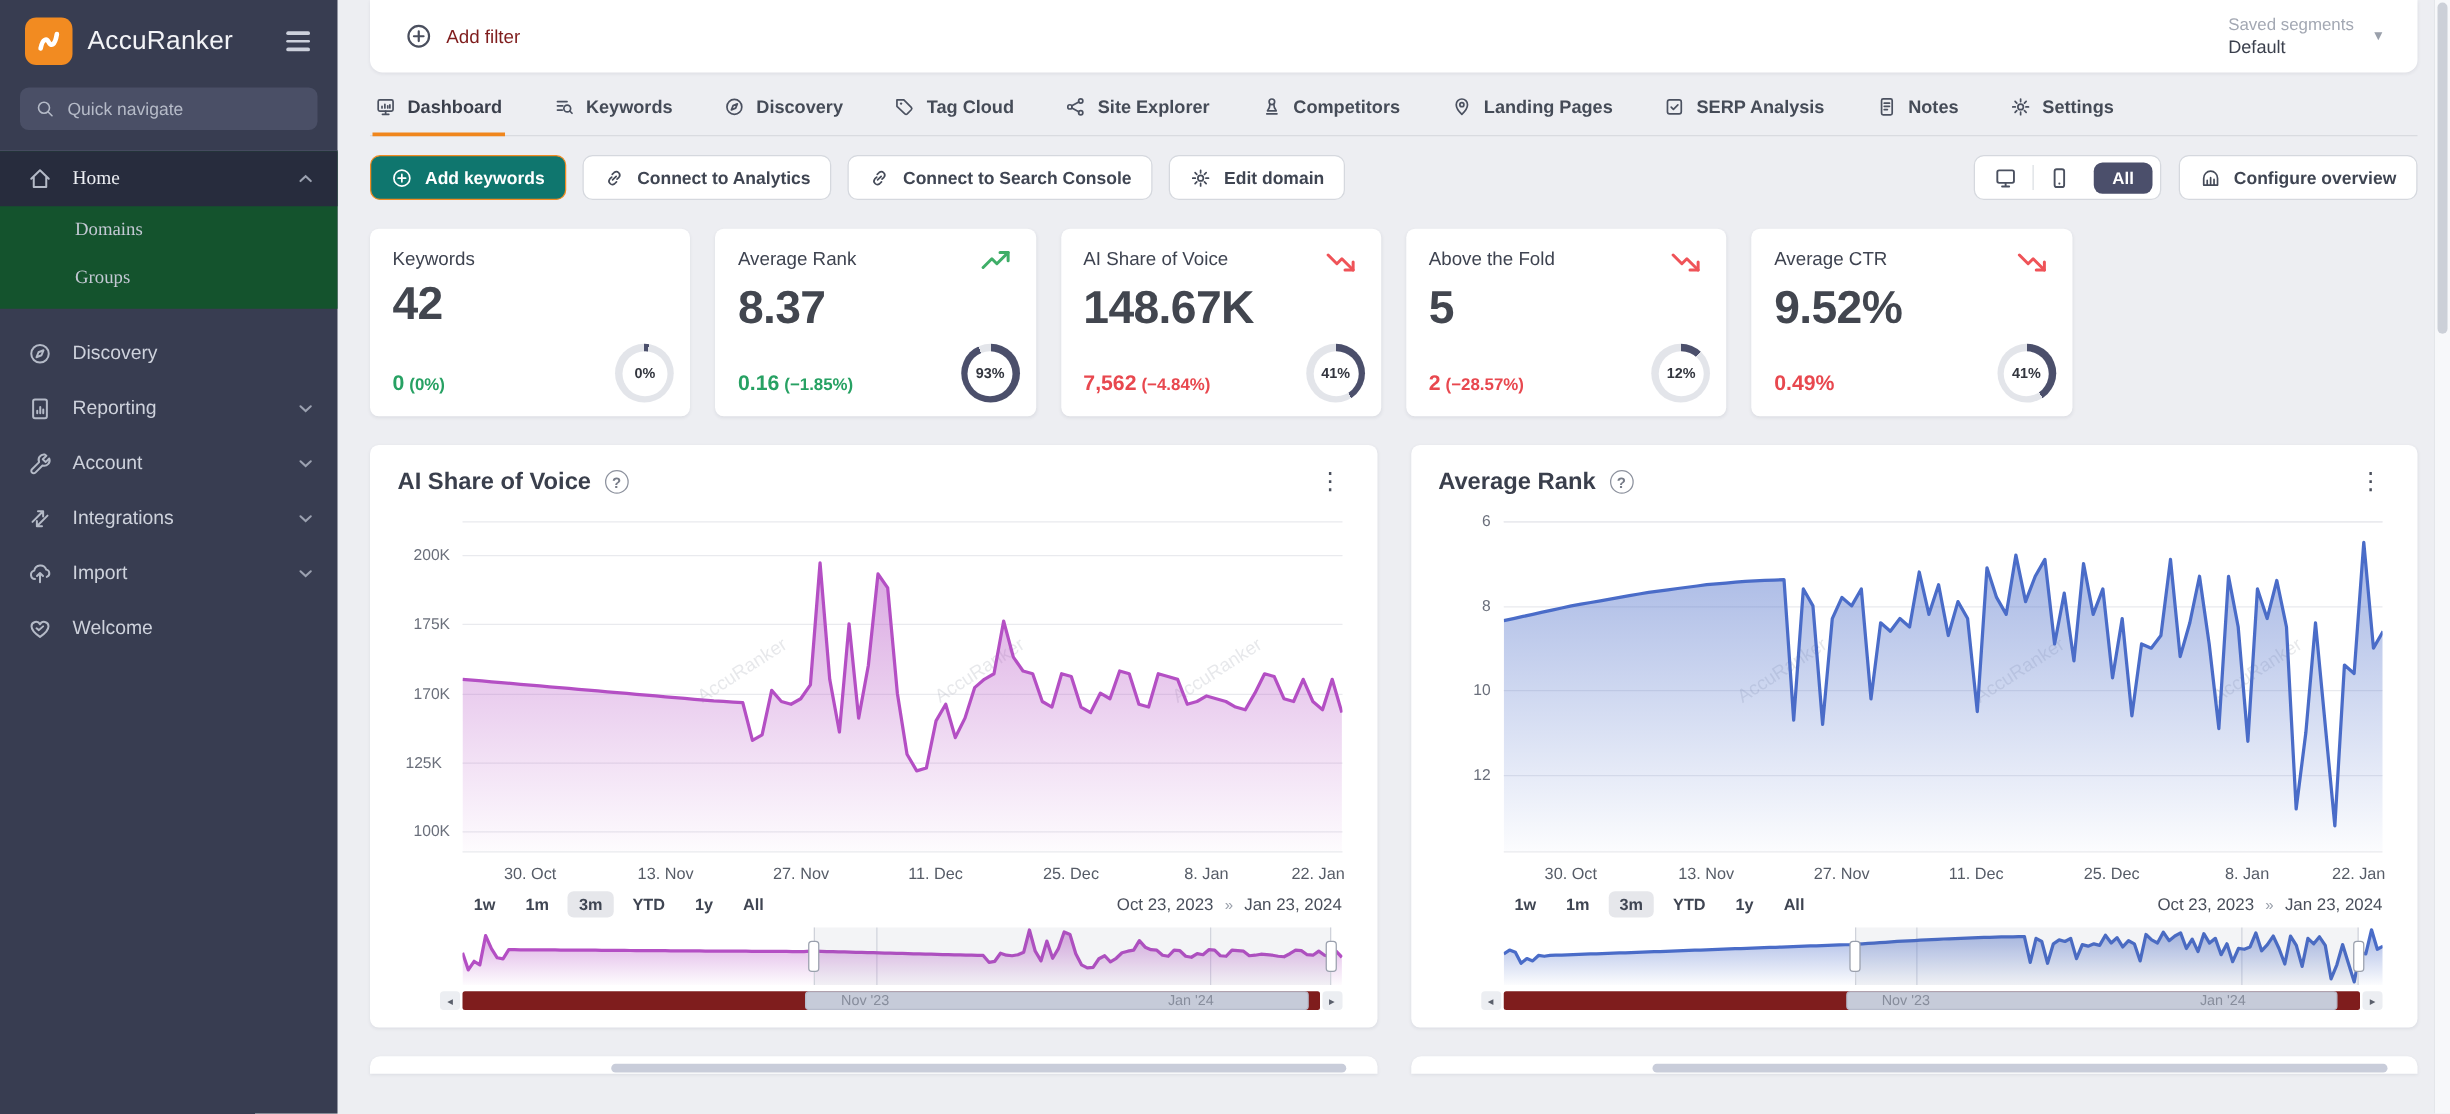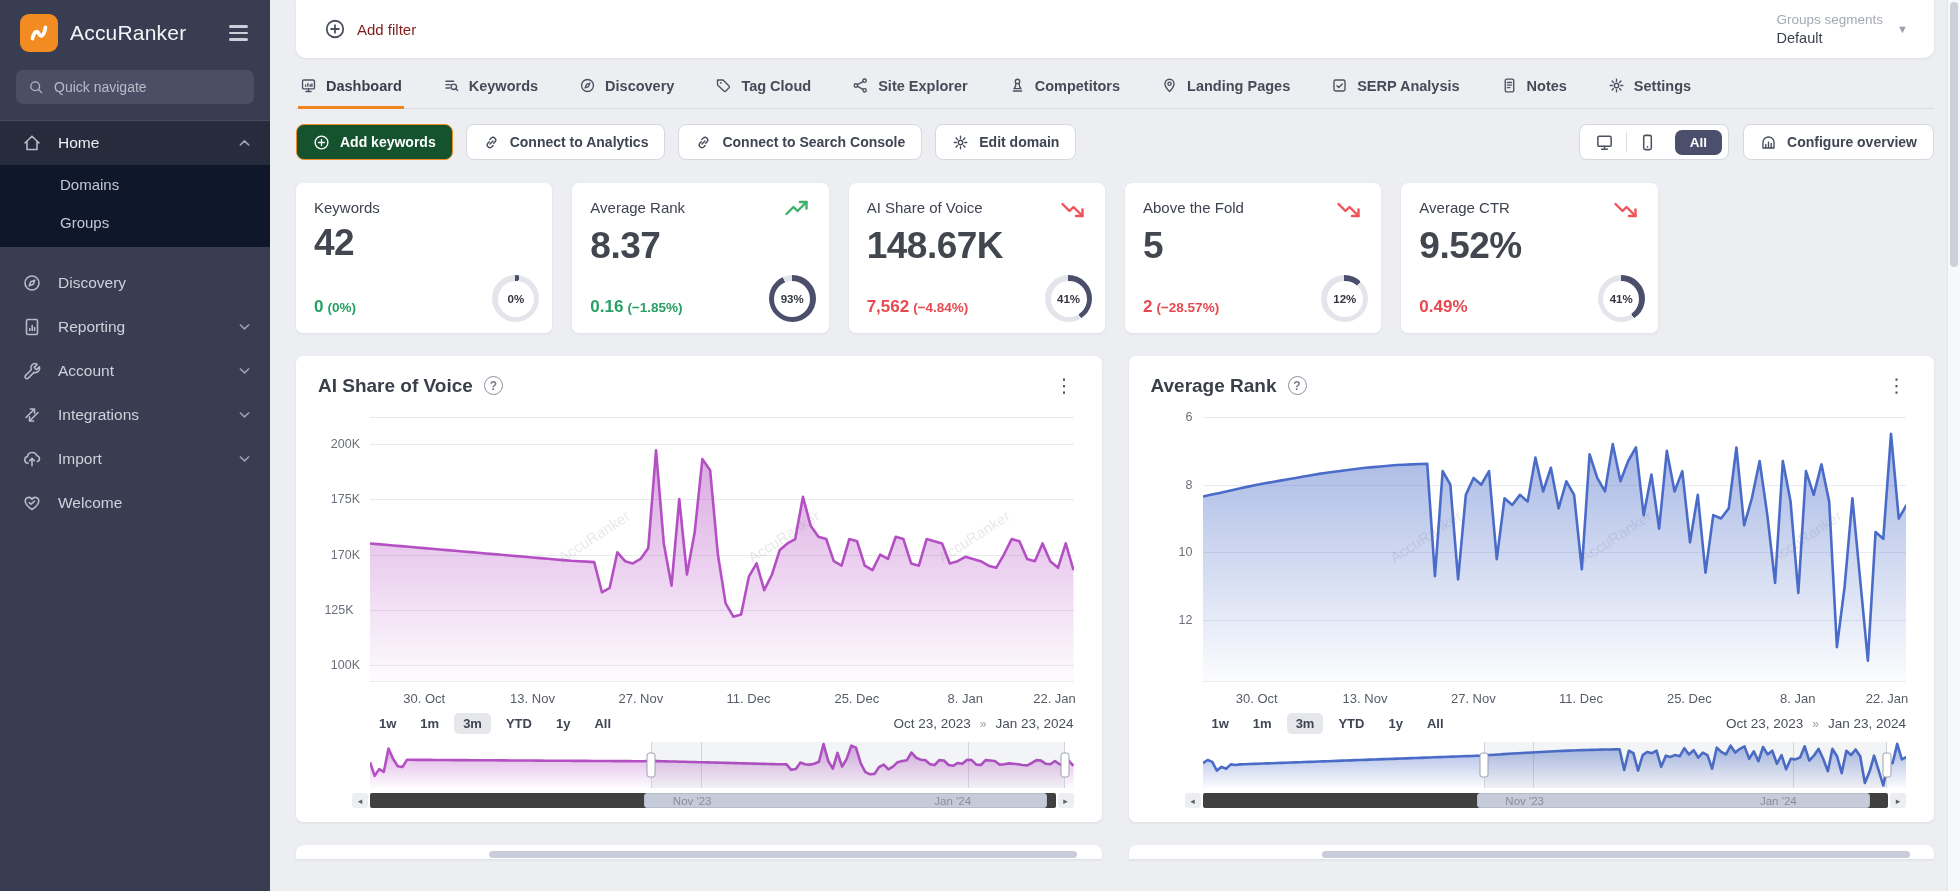--- a/index.html
+++ b/index.html
@@ -10,21 +10,21 @@
   
   .sidebar { width:270px; min-width:270px; background:#383d51; height:100%; display:flex; flex-direction:column; }
   .side-top { display:flex; align-items:center; padding:14px 18px 12px 20px; }
   .logo { display:flex; align-items:center; gap:12px; cursor:pointer; }
   .logo-mark { width:38px; height:38px; border-radius:9px; background:#f28b21; display:flex; align-items:center; justify-content:center; }
   .logo-text { color:#f3f4f7; font-size:21px; font-weight:500; letter-spacing:.2px; }
   .hamburger { margin-left:auto; display:flex; flex-direction:column; gap:4px; cursor:pointer; padding:4px; }
   .hamburger span { width:19px; height:2.4px; background:#ccd0db; border-radius:2px; }
   .quick-nav { margin:6px 16px 16px 16px; height:34px; background:#4a4f66; border-radius:7px; display:flex; align-items:center; gap:10px; padding:0 12px; color:#b6bbc8; font-size:14px; cursor:text; }
   .side-divider { height:1px; background:#454a5f; }
-  .side-group { background:#0f172a; padding-bottom:6px; }
+  .side-group { background:#14532d; padding-bottom:6px;font-family:Liberation Serif, serif; }
   .side-item { display:flex; align-items:center; gap:16px; height:44px; padding:0 20px 0 22px; color:#ced2dc; font-size:15.5px; cursor:pointer; }
   .side-item.active-head { background:#272c3d; color:#eceef3; }
   .side-item .chev { margin-left:auto; color:#9ba1b0; display:flex; }
   .side-sub { display:flex; align-items:center; height:38px; padding-left:60px; color:#c3c8d3; font-size:15px; cursor:pointer; }
   .side-section { margin-top:14px; }
   .side-icon { width:20px; height:20px; color:#b4bac7; display:flex; }
   .side-icon svg, .t-icon svg, .b-icon svg { width:100%; height:100%; fill:none; stroke:currentColor; stroke-width:1.6; stroke-linecap:round; stroke-linejoin:round; }
 
   
   .main { flex:1; padding:0 26px 0 26px; position:relative; }
@@ -37,21 +37,21 @@
   .seg-caret { color:#9aa0ab; font-size:11px; }
 
   .tabs { display:flex; gap:37px; border-bottom:1px solid #d9dbe0; margin-top:8px; padding:0 2px; }
   .tab { display:flex; align-items:center; gap:9px; padding:11px 2px 12px 2px; font-size:14.5px; font-weight:700; color:#454b57; cursor:pointer; border-bottom:3px solid transparent; margin-bottom:-1px; }
   .tab .t-icon { width:17px; height:17px; color:#4b5160; }
   .tab.active { border-bottom-color:#f0861d; color:#3a3f4b; }
 
   .toolbar { display:flex; align-items:center; margin-top:15px; gap:13px; }
   .btn { height:36px; display:flex; align-items:center; gap:10px; background:#fff; border:1px solid #d5d8de; border-radius:8px; padding:0 16px; font-size:14px; font-weight:700; color:#3f4552; cursor:pointer; }
   .btn .b-icon { width:17px; height:17px; color:#454b59; }
-  .btn.primary { background:#14532d; border-color:#f28b21; color:#fff; }
+  .btn.primary { background:#0f766e; border-color:#f28b21; color:#fff; }
   .btn.primary .b-icon { color:#fff; }
   .toolbar-right { margin-left:auto; display:flex; gap:14px; align-items:center; }
   .device-toggle { background:#fff; border:1px solid #d5d8de; border-radius:8px; height:36px; display:flex; align-items:center; padding:0 4px; }
   .dev-btn { width:42px; height:34px; display:flex; align-items:center; justify-content:center; color:#4b5160; cursor:pointer; }
   .dev-btn .b-icon { width:19px; height:19px; }
   .dev-sep { width:1px; height:20px; background:#dcdfe4; }
   .dev-all { background:#4b4f6b; color:#fff; font-size:13.5px; font-weight:700; border-radius:7px; padding:5px 15px; margin:0 2px 0 6px; cursor:pointer; }
 
   .cards { display:grid; grid-template-columns:repeat(6,1fr); gap:20px; margin-top:23px; }
   .card { background:#fff; border-radius:7px; box-shadow:0 1px 3px rgba(30,35,60,.08); padding:16px 18px 12px 18px; height:150px; position:relative; }
@@ -84,21 +84,21 @@
   .range-row { display:flex; align-items:center; margin:2px 6px 0 52px; }
   .range-btn { font-size:13px; font-weight:700; color:#3f4552; padding:3px 9px; border-radius:5px; margin-right:6px; cursor:pointer; }
   .range-btn.active { background:#e6e7eb; }
   .range-dates { margin-left:auto; font-size:13.5px; color:#4a4f5b; display:flex; gap:9px; align-items:center; }
   .range-dates .sep { color:#9aa0ab; font-size:12px; }
   .navigator { position:relative; height:46px; margin:8px 6px 0 52px; }
   .nav-sel { position:absolute; top:0; bottom:0; background:rgba(90,98,125,.07); border-left:1px solid #cfd2da; border-right:1px solid #cfd2da; }
   .nav-handle { position:absolute; top:50%; transform:translate(-50%,-50%); width:9px; height:25px; background:#fff; border:1px solid #9aa0ad; border-radius:3px; cursor:ew-resize; z-index:3; }
   .scroll-row { display:flex; align-items:center; height:15px; margin:5px 6px 0 34px; }
   .scroll-arrow { width:16px; height:15px; background:#eceef2; border-radius:3px; display:flex; align-items:center; justify-content:center; font-size:9px; color:#5a5f6b; cursor:pointer; }
-  .scroll-track { flex:1; height:15px; background:#404040; position:relative; margin:0 2px; border-radius:2px; }
+  .scroll-track { flex:1; height:15px; background:#7f1d1d; position:relative; margin:0 2px; border-radius:2px; }
   .scroll-thumb { position:absolute; top:0; bottom:0; background:#c6cbd9; border-radius:3px; border:1px solid #b7bccc; }
   .scroll-lab { position:absolute; top:50%; transform:translate(-50%,-50%); font-size:11.5px; color:#878d9c; white-space:nowrap; z-index:2; }
 
   .peek-row { display:grid; grid-template-columns:1fr 1fr; gap:27px; margin-top:23px; }
   .peek { background:#fff; border-radius:8px 8px 0 0; box-shadow:0 1px 3px rgba(30,35,60,.08); height:14px; overflow:hidden; }
   .peek-bar { margin:6px 3% 0 24%; height:7px; background:#c9cdda; border-radius:4px; }
 
   .page-scrollbar { position:absolute; right:0; top:0; bottom:0; width:13px; background:#f7f8fa; border-left:1px solid #e4e6ea; }
   .page-scroll-thumb { position:absolute; left:2px; width:8px; top:2px; height:265px; background:#ccd0d8; border-radius:4px; }
 </style>
@@ -244,21 +244,21 @@
         <span class="b-icon">
           <svg viewBox="0 0 20 20">
               <circle cx="10" cy="10" r="7.5"></circle>
               <path d="M10 6.5 V13.5 M6.5 10 H13.5"></path>
             </svg>
         </span>
         <span>Add filter</span>
       </div>
       <div class="segments">
         <div>
-          <div class="seg-label">Groups segments</div>
+          <div class="seg-label">Saved segments</div>
           <div class="seg-value">Default</div>
         </div>
         <span class="seg-caret">▼</span>
       </div>
     </div>
 
     <div class="tabs" id="tabs">
         <div class="tab active">
           <span class="t-icon"><svg viewBox="0 0 20 20">
               <rect x="3" y="3.5" width="14" height="10.5" rx="1.5"></rect>

